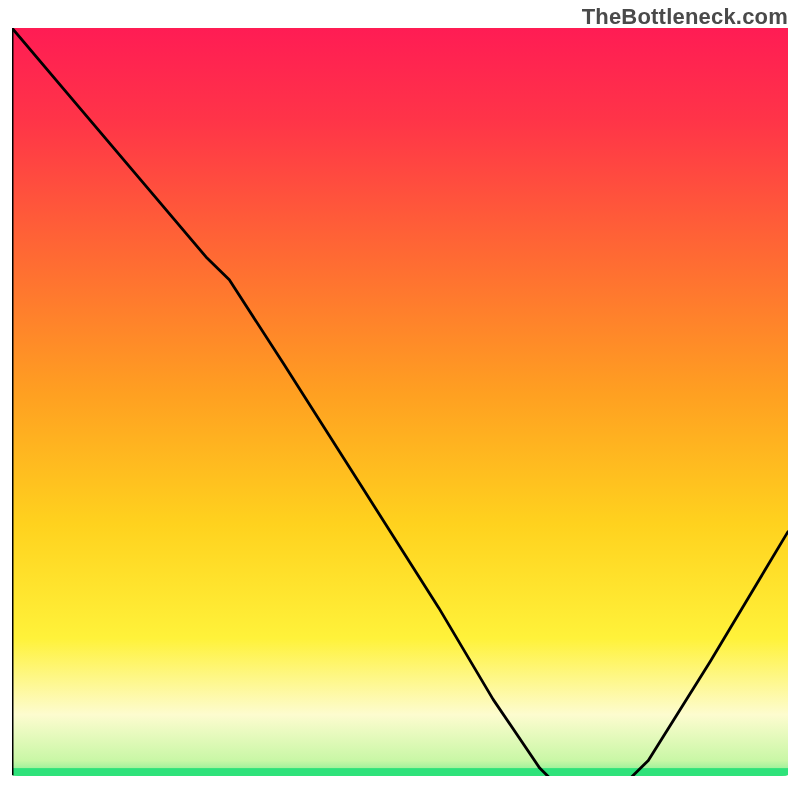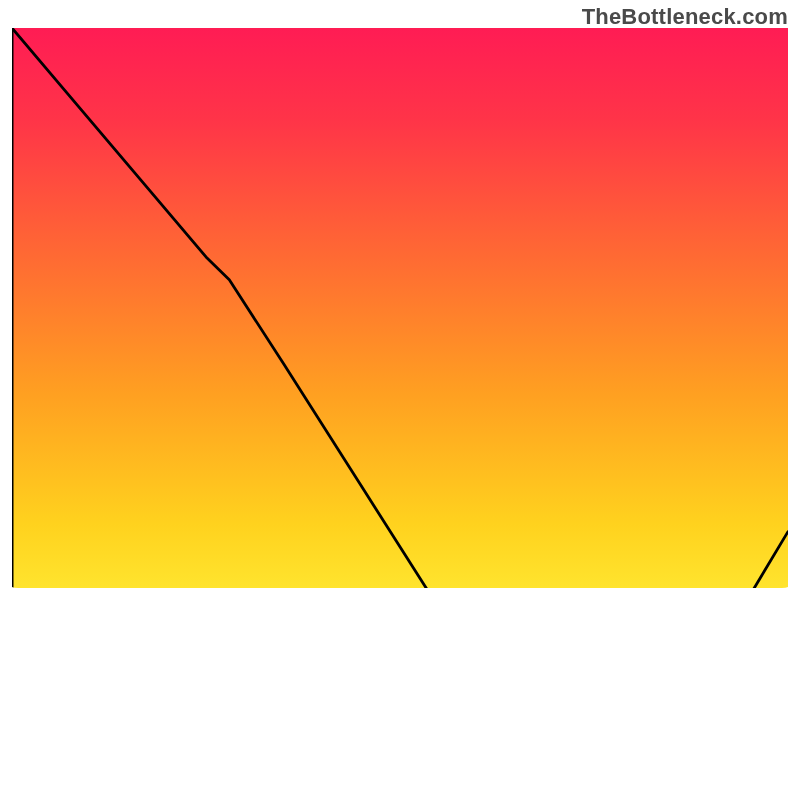--- a/index.html
+++ b/index.html
@@ -6,21 +6,21 @@
     margin: 0;
     padding: 0;
     width: 800px;
     height: 800px;
     background: #fff;
     font-family: Arial, Helvetica, sans-serif;
   }
   .container {
     position: relative;
     width: 800px;
-    height: 588px;
+    height: 776px;
     overflow: hidden;
     border-radius: 18px;
   }
   .watermark {
     position: absolute;
     top: 4px;
     right: 12px;
     font-size: 22px;
     font-weight: 600;
     color: #4a4a4a;

